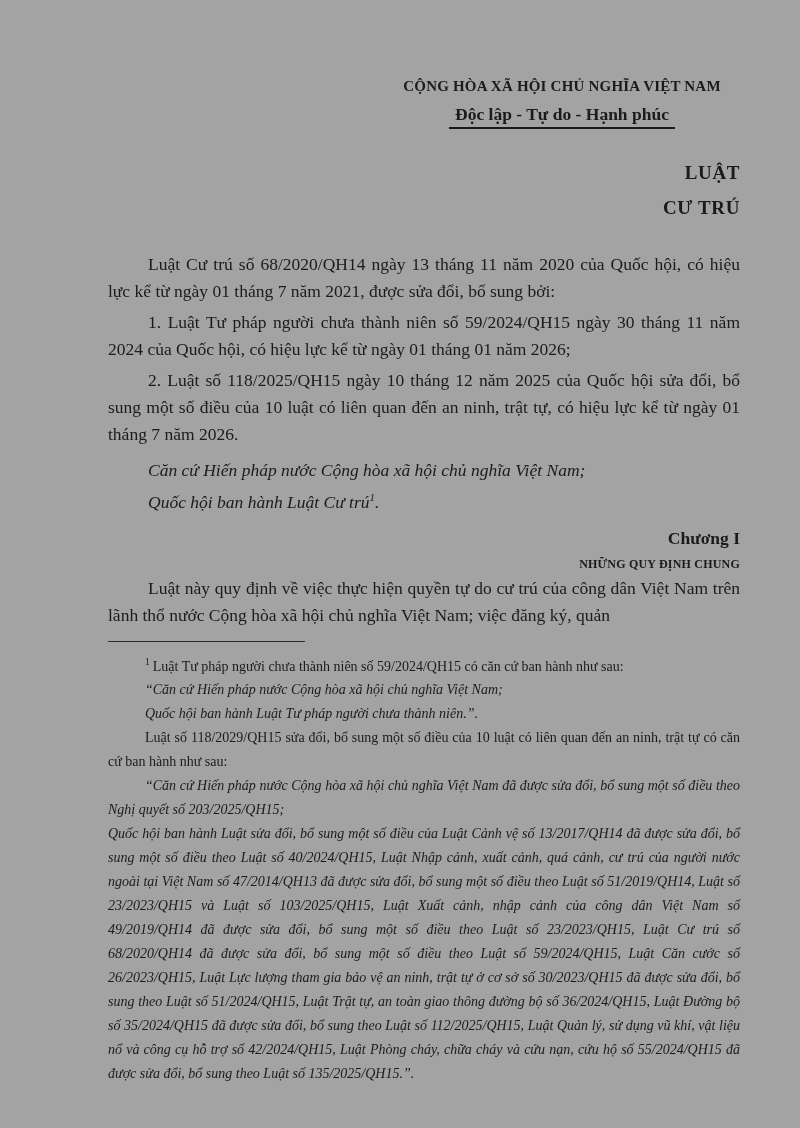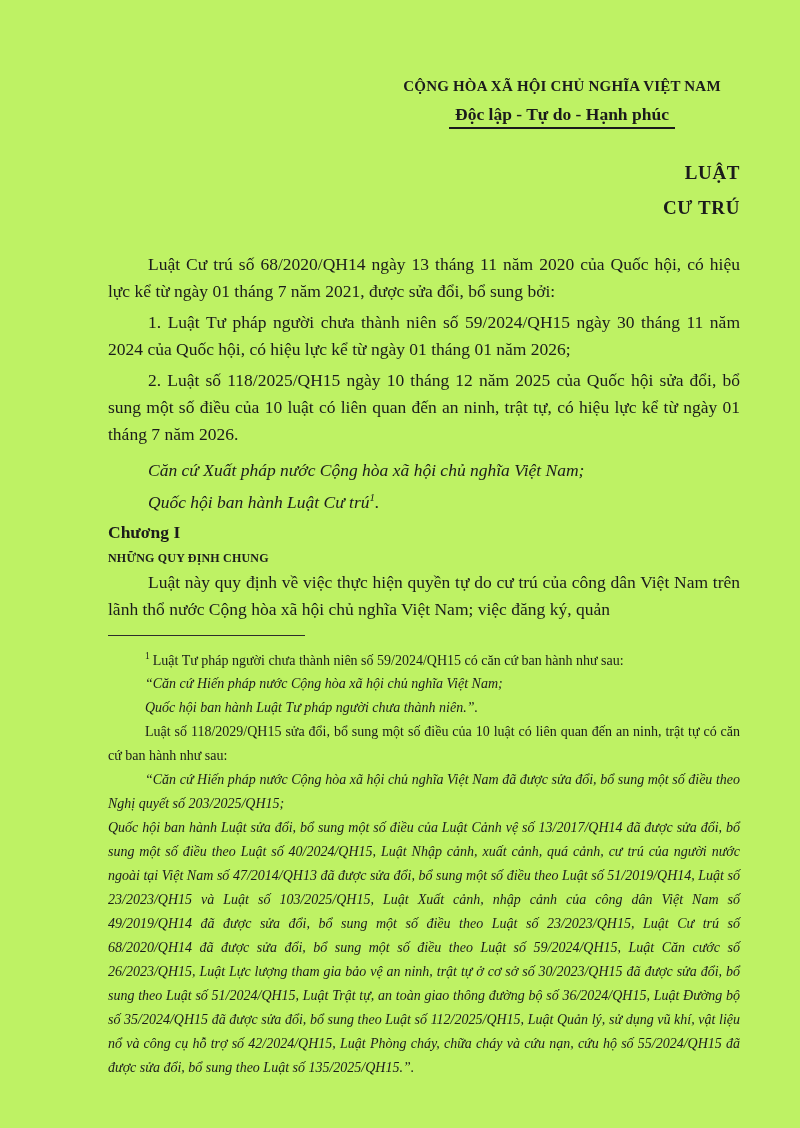--- a/index.html
+++ b/index.html
@@ -2,21 +2,21 @@
 <html><head>
 <meta charset="utf-8">
 <style>
   * { margin: 0; padding: 0; box-sizing: border-box; }
   html, body { background: #e8e8e8; }
   .page {
     position: relative;
     width: 800px;
     height: 1128px;
     margin: 0 auto;
-    background: #bef264;
+    background: #a3a3a3;
     color: #1b1b1b;
     font-family: "Liberation Serif", "DejaVu Serif", serif;
     padding: 78px 60px 20px 108px;
     overflow: hidden;
   }
   
   .nat-header { width: 352px; margin: 0 2px 0 auto; text-align: center; }
   .nat-header .nh-line1 { font-size: 15px; font-weight: 700; white-space: nowrap; letter-spacing: 0.2px; }
   .nat-header .nh-line2 { margin-top: 9px; font-size: 17.5px; font-weight: 700; }
   .nat-header .nh-line2 .underlined {
@@ -36,21 +36,21 @@
     line-height: 27px;
     text-align: justify;
     text-indent: 40px;
     margin-bottom: 4px;
   }
   
   .preamble { margin-top: 9px; font-style: italic; }
   .preamble .body-p { margin-bottom: 0; text-align: left; }
   .preamble sup { font-size: 11px; font-style: italic; }
   
-  .chapter { margin-top: 6px; text-align: left; font-weight: 700; }
+  .chapter { margin-top: 12px; text-align: right; font-weight: 700; }
   .chapter .ch-label { font-size: 17.5px; }
   .chapter .ch-title { margin-top: 8px; font-size: 12px; letter-spacing: 0.2px; }
   
   .article-heading {
     margin-top: 11px;
     font-weight: 700;
     font-size: 17px;
     text-indent: 38px;
   }
   .article-body { margin-top: 3px; margin-bottom: 0; }
@@ -83,21 +83,21 @@
     <div class="t-line2">CƯ TRÚ</div>
   </div>
 
   <div class="intro">
     <p class="body-p">Luật Cư trú số 68/2020/QH14 ngày 13 tháng 11 năm 2020 của Quốc hội, có hiệu lực kể từ ngày 01 tháng 7 năm 2021, được sửa đổi, bổ sung bởi:</p>
     <p class="body-p">1. Luật Tư pháp người chưa thành niên số 59/2024/QH15 ngày 30 tháng 11 năm 2024 của Quốc hội, có hiệu lực kể từ ngày 01 tháng 01 năm 2026;</p>
     <p class="body-p">2. Luật số 118/2025/QH15 ngày 10 tháng 12 năm 2025 của Quốc hội sửa đổi, bổ sung một số điều của 10 luật có liên quan đến an ninh, trật tự, có hiệu lực kể từ ngày 01 tháng 7 năm 2026.</p>
   </div>
 
   <div class="preamble">
-    <p class="body-p">Căn cứ Xuất pháp nước Cộng hòa xã hội chủ nghĩa Việt Nam;</p>
+    <p class="body-p">Căn cứ Hiến pháp nước Cộng hòa xã hội chủ nghĩa Việt Nam;</p>
     <p class="body-p"><span>Quốc hội ban hành Luật Cư trú</span><sup>1</sup><span>.</span></p>
   </div>
 
   <div class="chapter">
     <div class="ch-label">Chương I</div>
     <div class="ch-title">NHỮNG QUY ĐỊNH CHUNG</div>
   </div>
 
 
   <p class="body-p article-body">Luật này quy định về việc thực hiện quyền tự do cư trú của công dân Việt Nam trên lãnh thổ nước Cộng hòa xã hội chủ nghĩa Việt Nam; việc đăng ký, quản</p>

